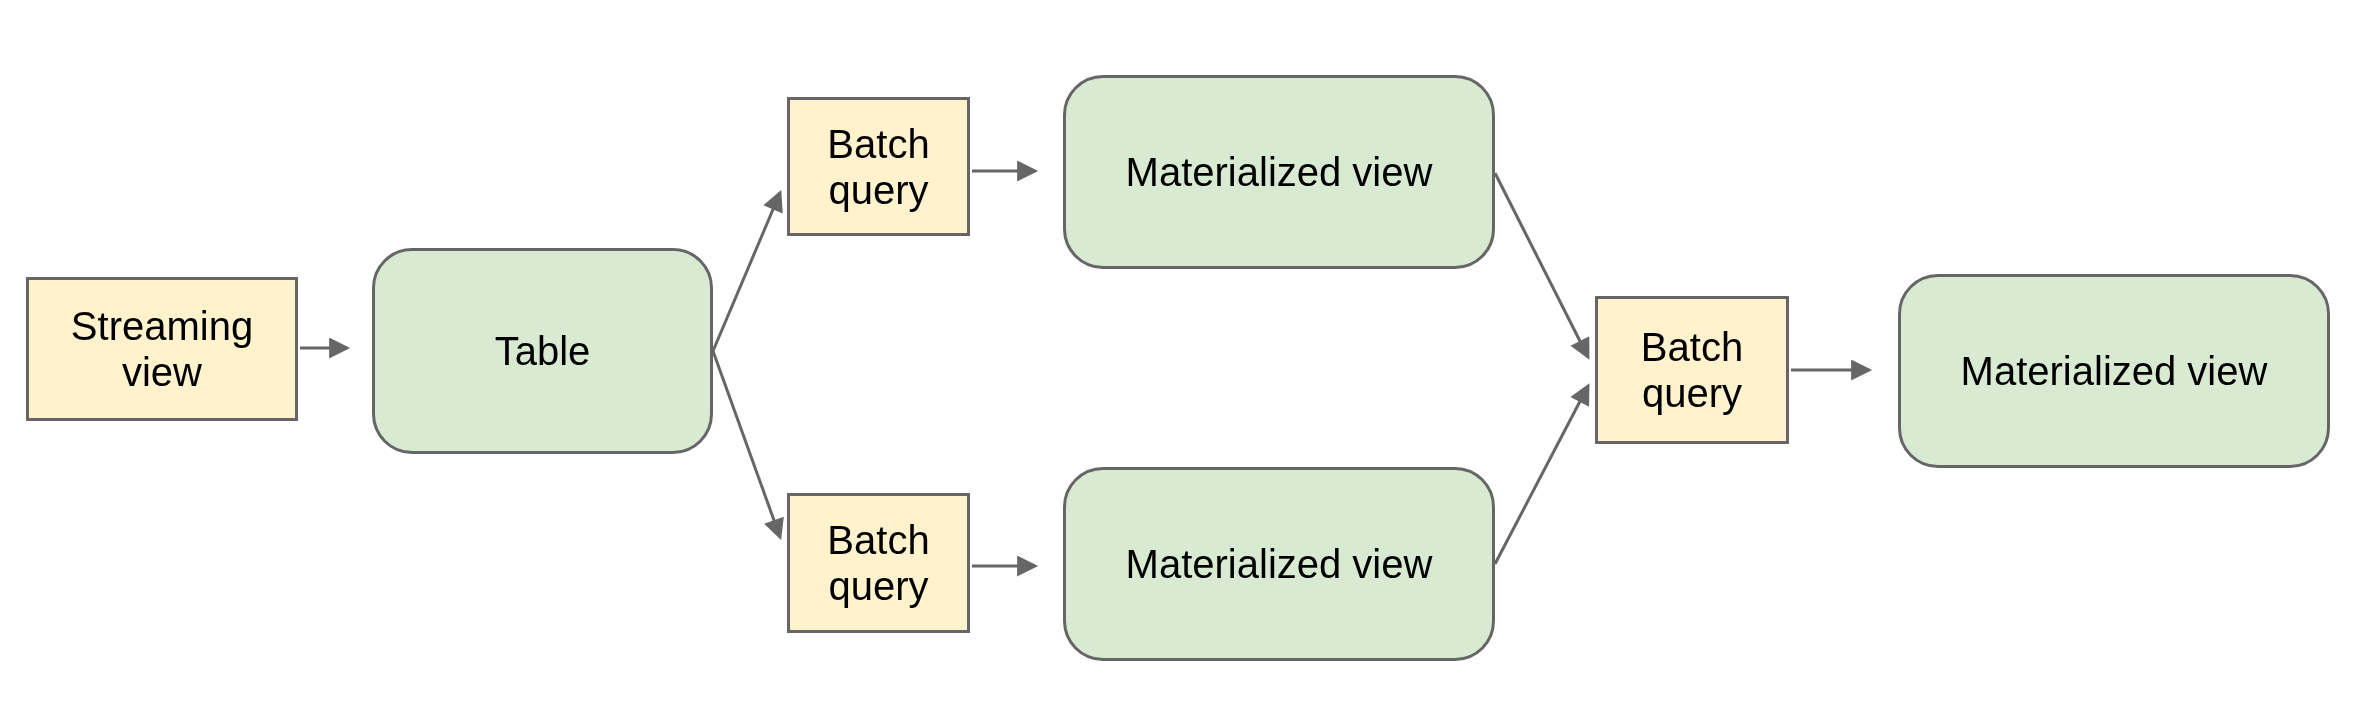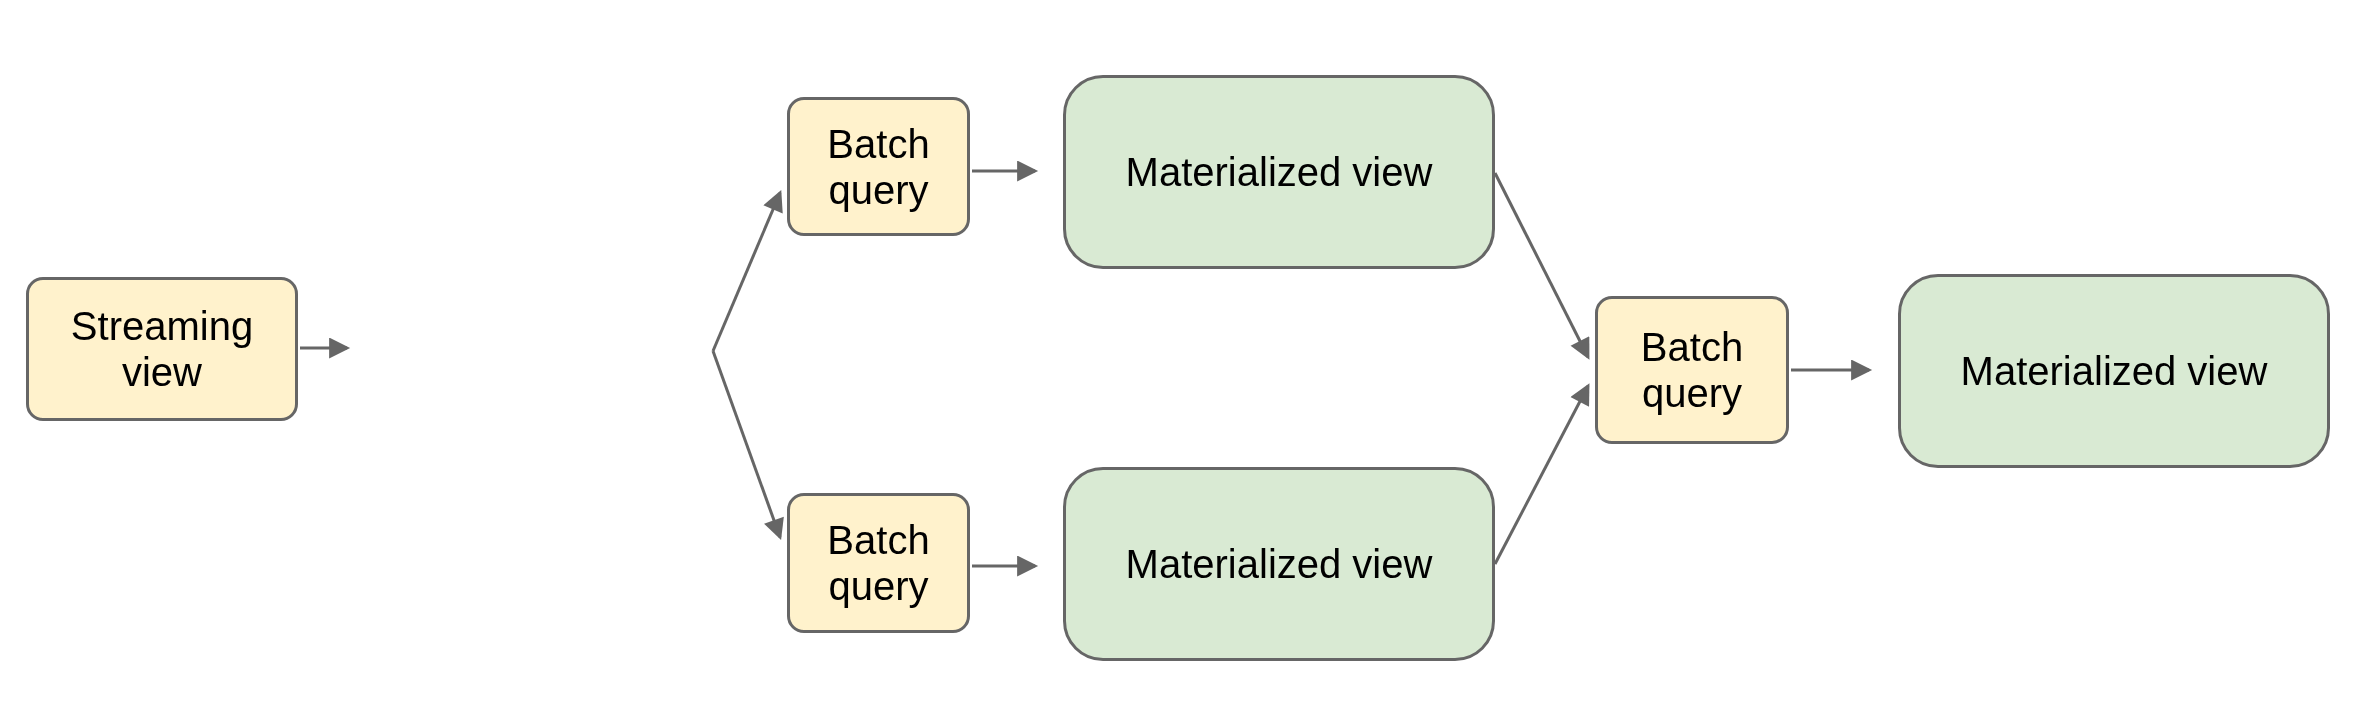--- a/index.html
+++ b/index.html
@@ -24,21 +24,21 @@
   .node{
     position:absolute;
     box-sizing:border-box;
     border:3px solid var(--border);
     display:flex;align-items:center;justify-content:center;
     text-align:center;
     color:var(--text);
     font-size:40px;line-height:1.15;
     white-space:pre-line;
   }
-  .node.yellow{background:var(--node-yellow);border-radius:17px;}
+  .node.yellow{background:var(--node-yellow);}
   .node.green{background:var(--node-green);border-radius:40px;text-align:right;}
 
   
   .pos-streaming{left:26px;top:277px;width:272px;height:144px;}
   .pos-table{left:372px;top:248px;width:341px;height:206px;}
   .pos-batch-top{left:787px;top:97px;width:183px;height:139px;}
   .pos-mv-top{left:1063px;top:75px;width:432px;height:194px;}
   .pos-batch-bottom{left:787px;top:493px;width:183px;height:140px;}
   .pos-mv-bottom{left:1063px;top:467px;width:432px;height:194px;}
   .pos-batch-right{left:1595px;top:296px;width:194px;height:148px;}
@@ -63,20 +63,23 @@
     <line class="edge" x1="1495" y1="173" x2="1588" y2="357" marker-end="url(#arrow)"></line>
     <line class="edge" x1="1495" y1="564" x2="1588" y2="386" marker-end="url(#arrow)"></line>
     <line class="edge" x1="1791" y1="370" x2="1869" y2="370" marker-end="url(#arrow)"></line>
   </svg>
 
   <div class="node yellow pos-streaming">
     <span>Streaming
 view</span>
   </div>
 
+  <div class="node green pos-table">
+    <span>Table</span>
+  </div>
 
   <div class="node yellow pos-batch-top">
     <span>Batch
 query</span>
   </div>
 
   <div class="node green pos-mv-top">
     <span>Materialized view</span>
   </div>
 

